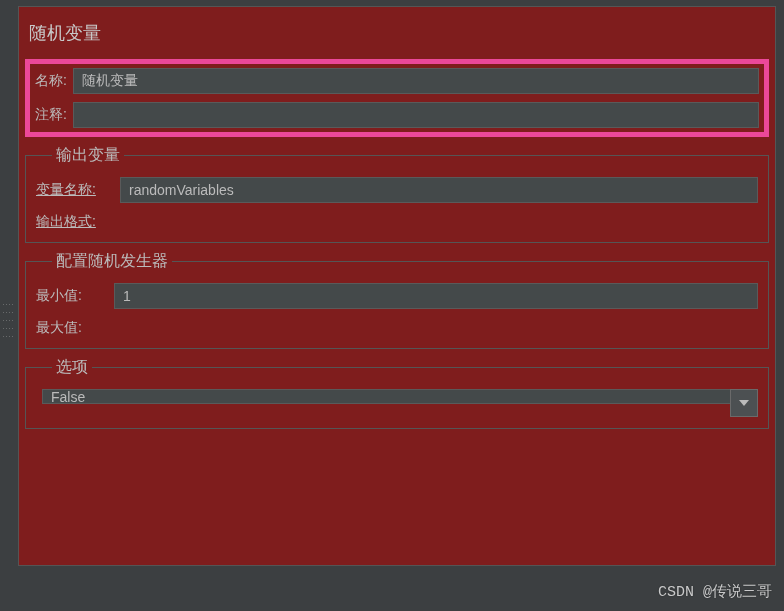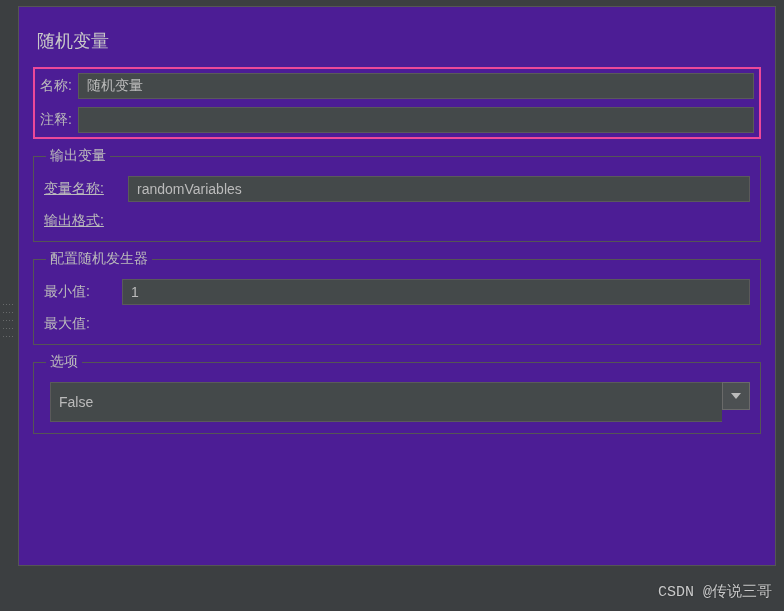--- a/index.html
+++ b/index.html
@@ -13,31 +13,31 @@
       overflow: hidden;
       position: relative;
     }
     .panel {
       position: absolute;
       top: 6px;
       left: 18px;
       right: 8px;
       bottom: 45px;
       border: 1px solid #555;
-      background: #4c1d95;
-      padding: 8px;
+      background: #7f1d1d;
+      padding: 0;
     }
     .title {
       font-size: 18px;
       color: #c8c8c8;
       padding: 14px 10px 10px 10px;
     }
     .common-area {
       margin: 4px 6px 4px 6px;
-      border: 2px solid #ec4899;
+      border: 5px solid #ec4899;
     }
     .field-row {
       display: flex;
       align-items: center;
       padding: 4px 5px;
     }
     .label {
       color: #bbbbbb;
       white-space: nowrap;
       font-size: 14px;
@@ -55,23 +55,23 @@
       outline: none;
     }
 
     fieldset.group {
       margin: 8px 6px 2px 6px;
       border: 1px solid #555;
       padding: 6px 6px 6px 6px;
     }
     fieldset.group > legend {
       color: #bbbbbb;
-      font-size: 14px;
+      font-size: 16px;
       padding: 0 4px;
-      margin-left: 6px;
+      margin-left: 20px;
     }
     .group .field-row { padding: 5px 4px; }
     .label-right {
       text-align: left;
       width: 78px;
       display: inline-block;
       text-decoration: underline;
     }
     .label-right-sm {
       width: 72px;
@@ -82,21 +82,21 @@
       flex: 1;
       display: flex;
       margin-left: 6px;
     }
     .select-display {
       flex: 1;
       background: #44494a;
       border: 1px solid #5a5a5a;
       border-right: none;
       color: #bbbbbb;
-      height: 40px;
+      height: 15px;
       padding: 4px 8px;
       display: flex;
       align-items: center;
     }
     .select-btn {
       width: 28px;
       height: 28px;
       background: #4c5052;
       border: 1px solid #6a6a6a;
       display: flex;

